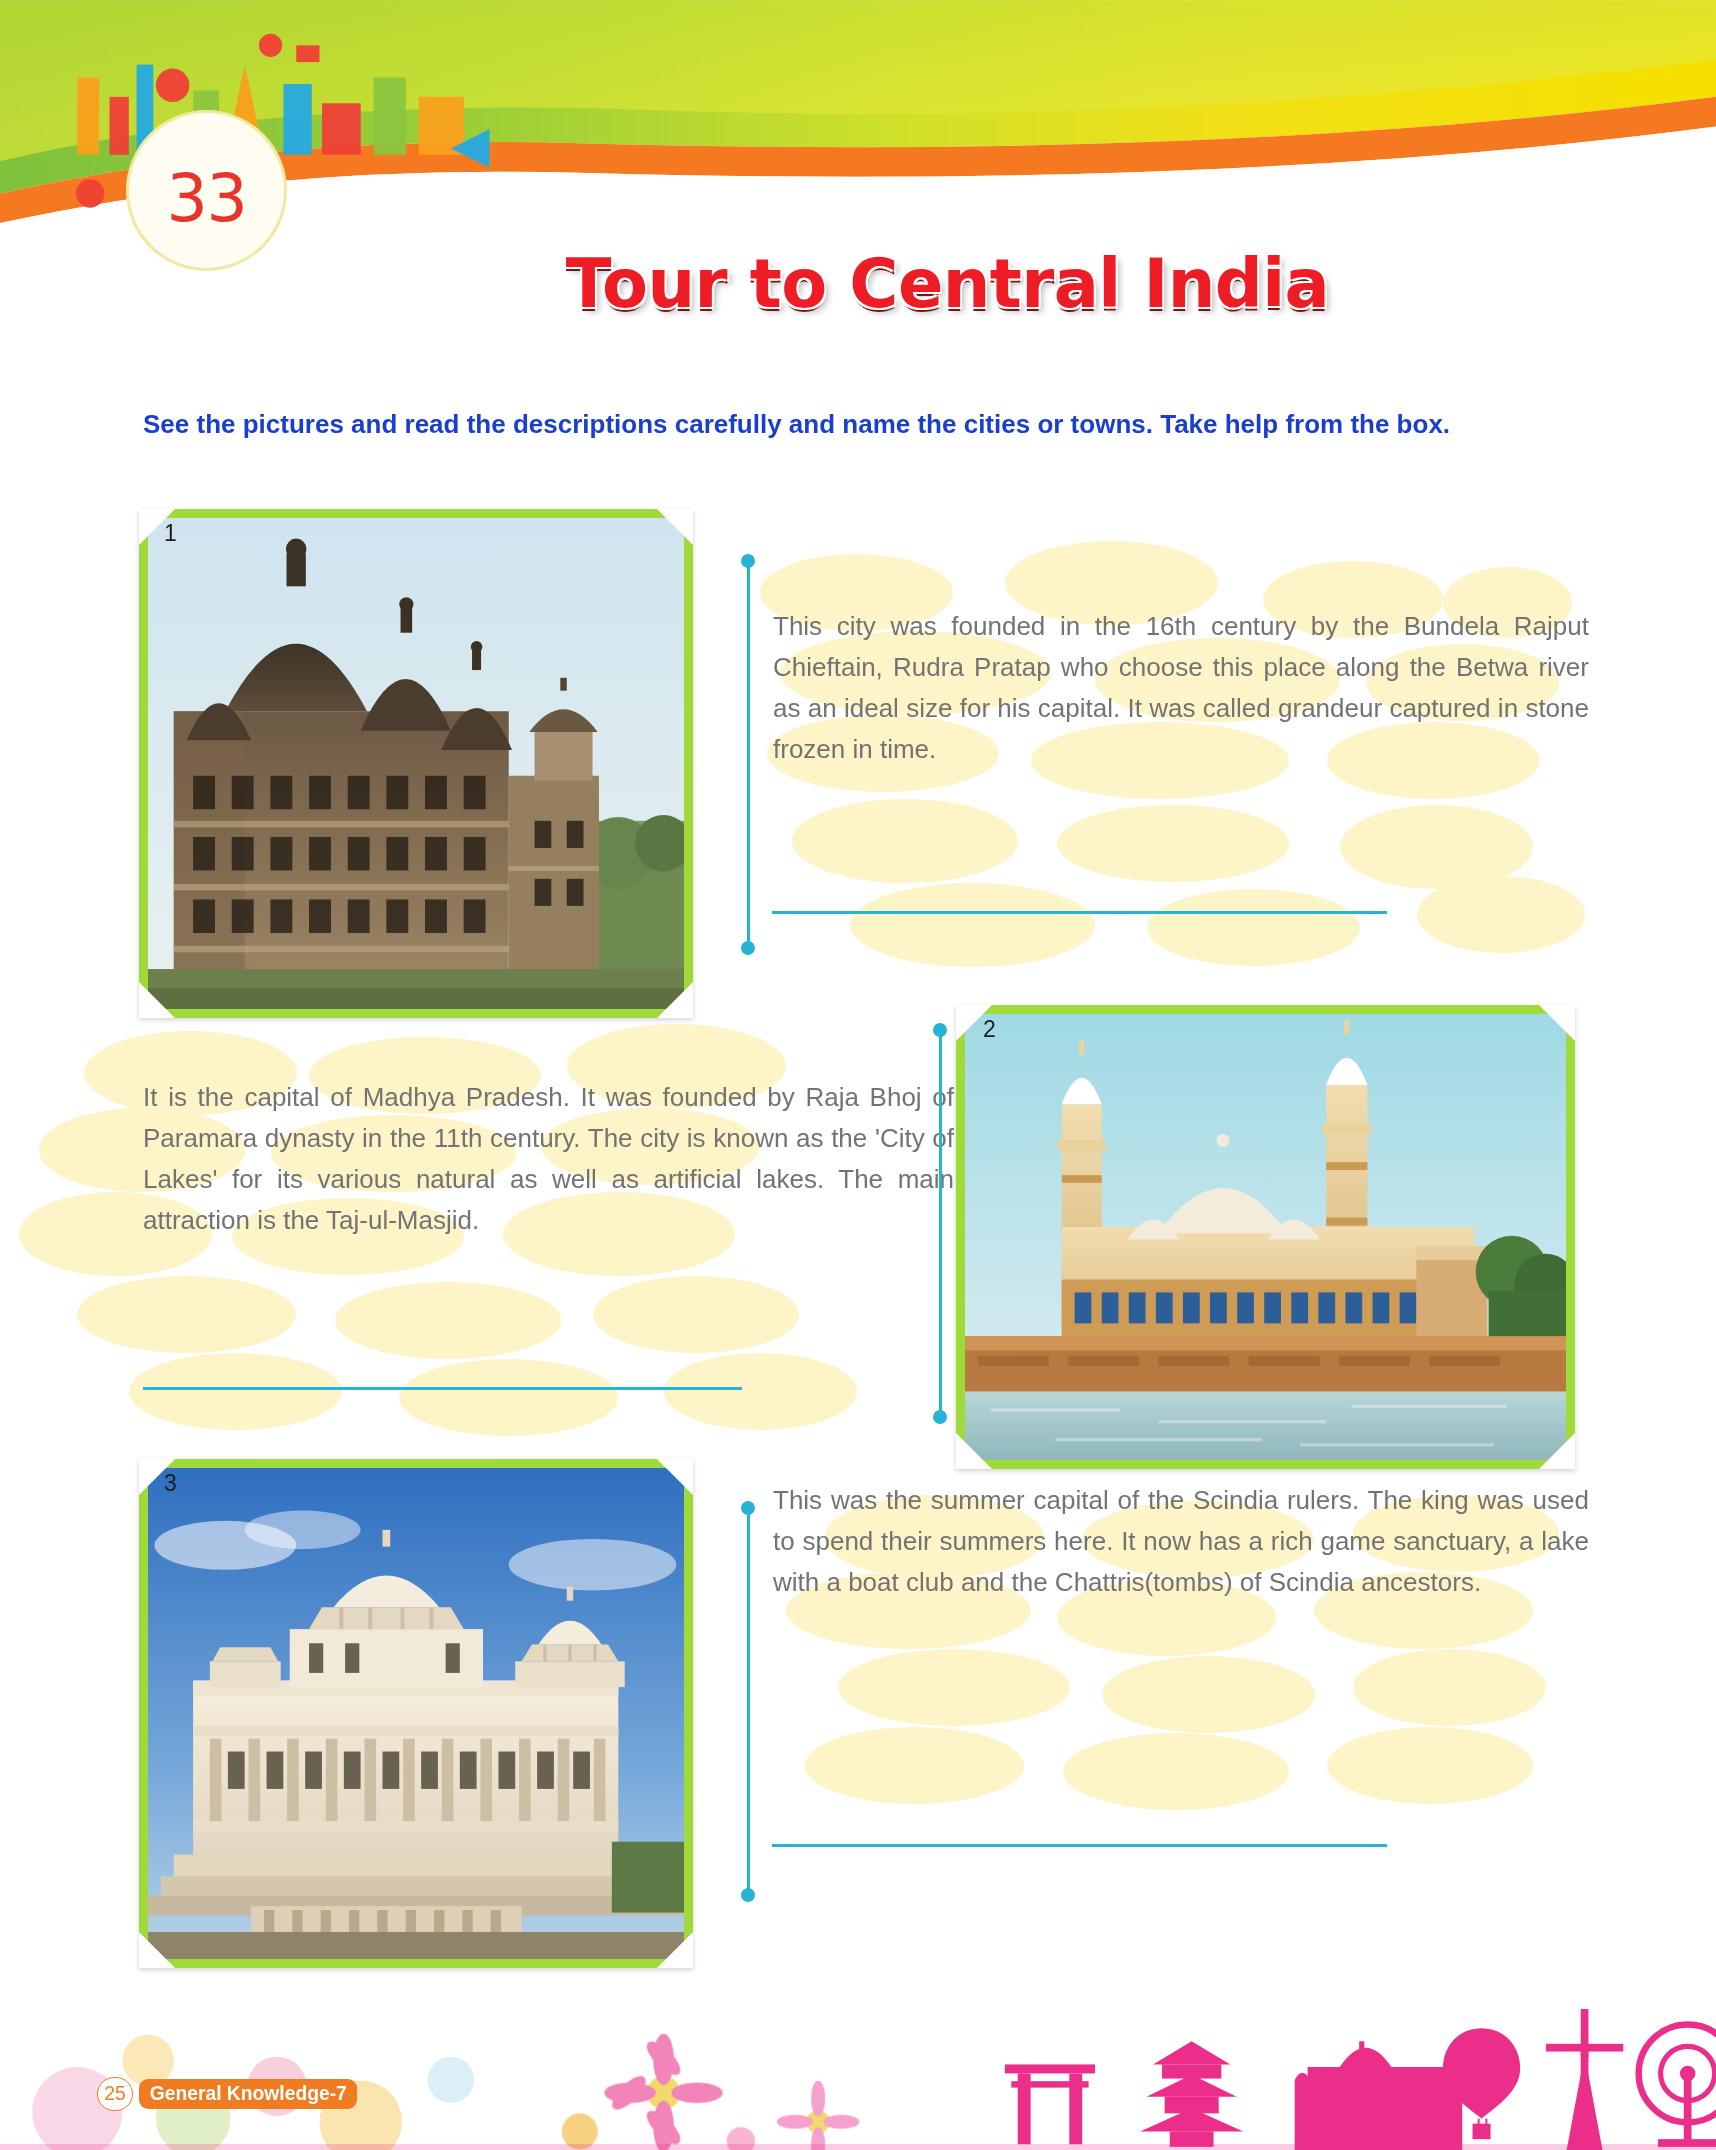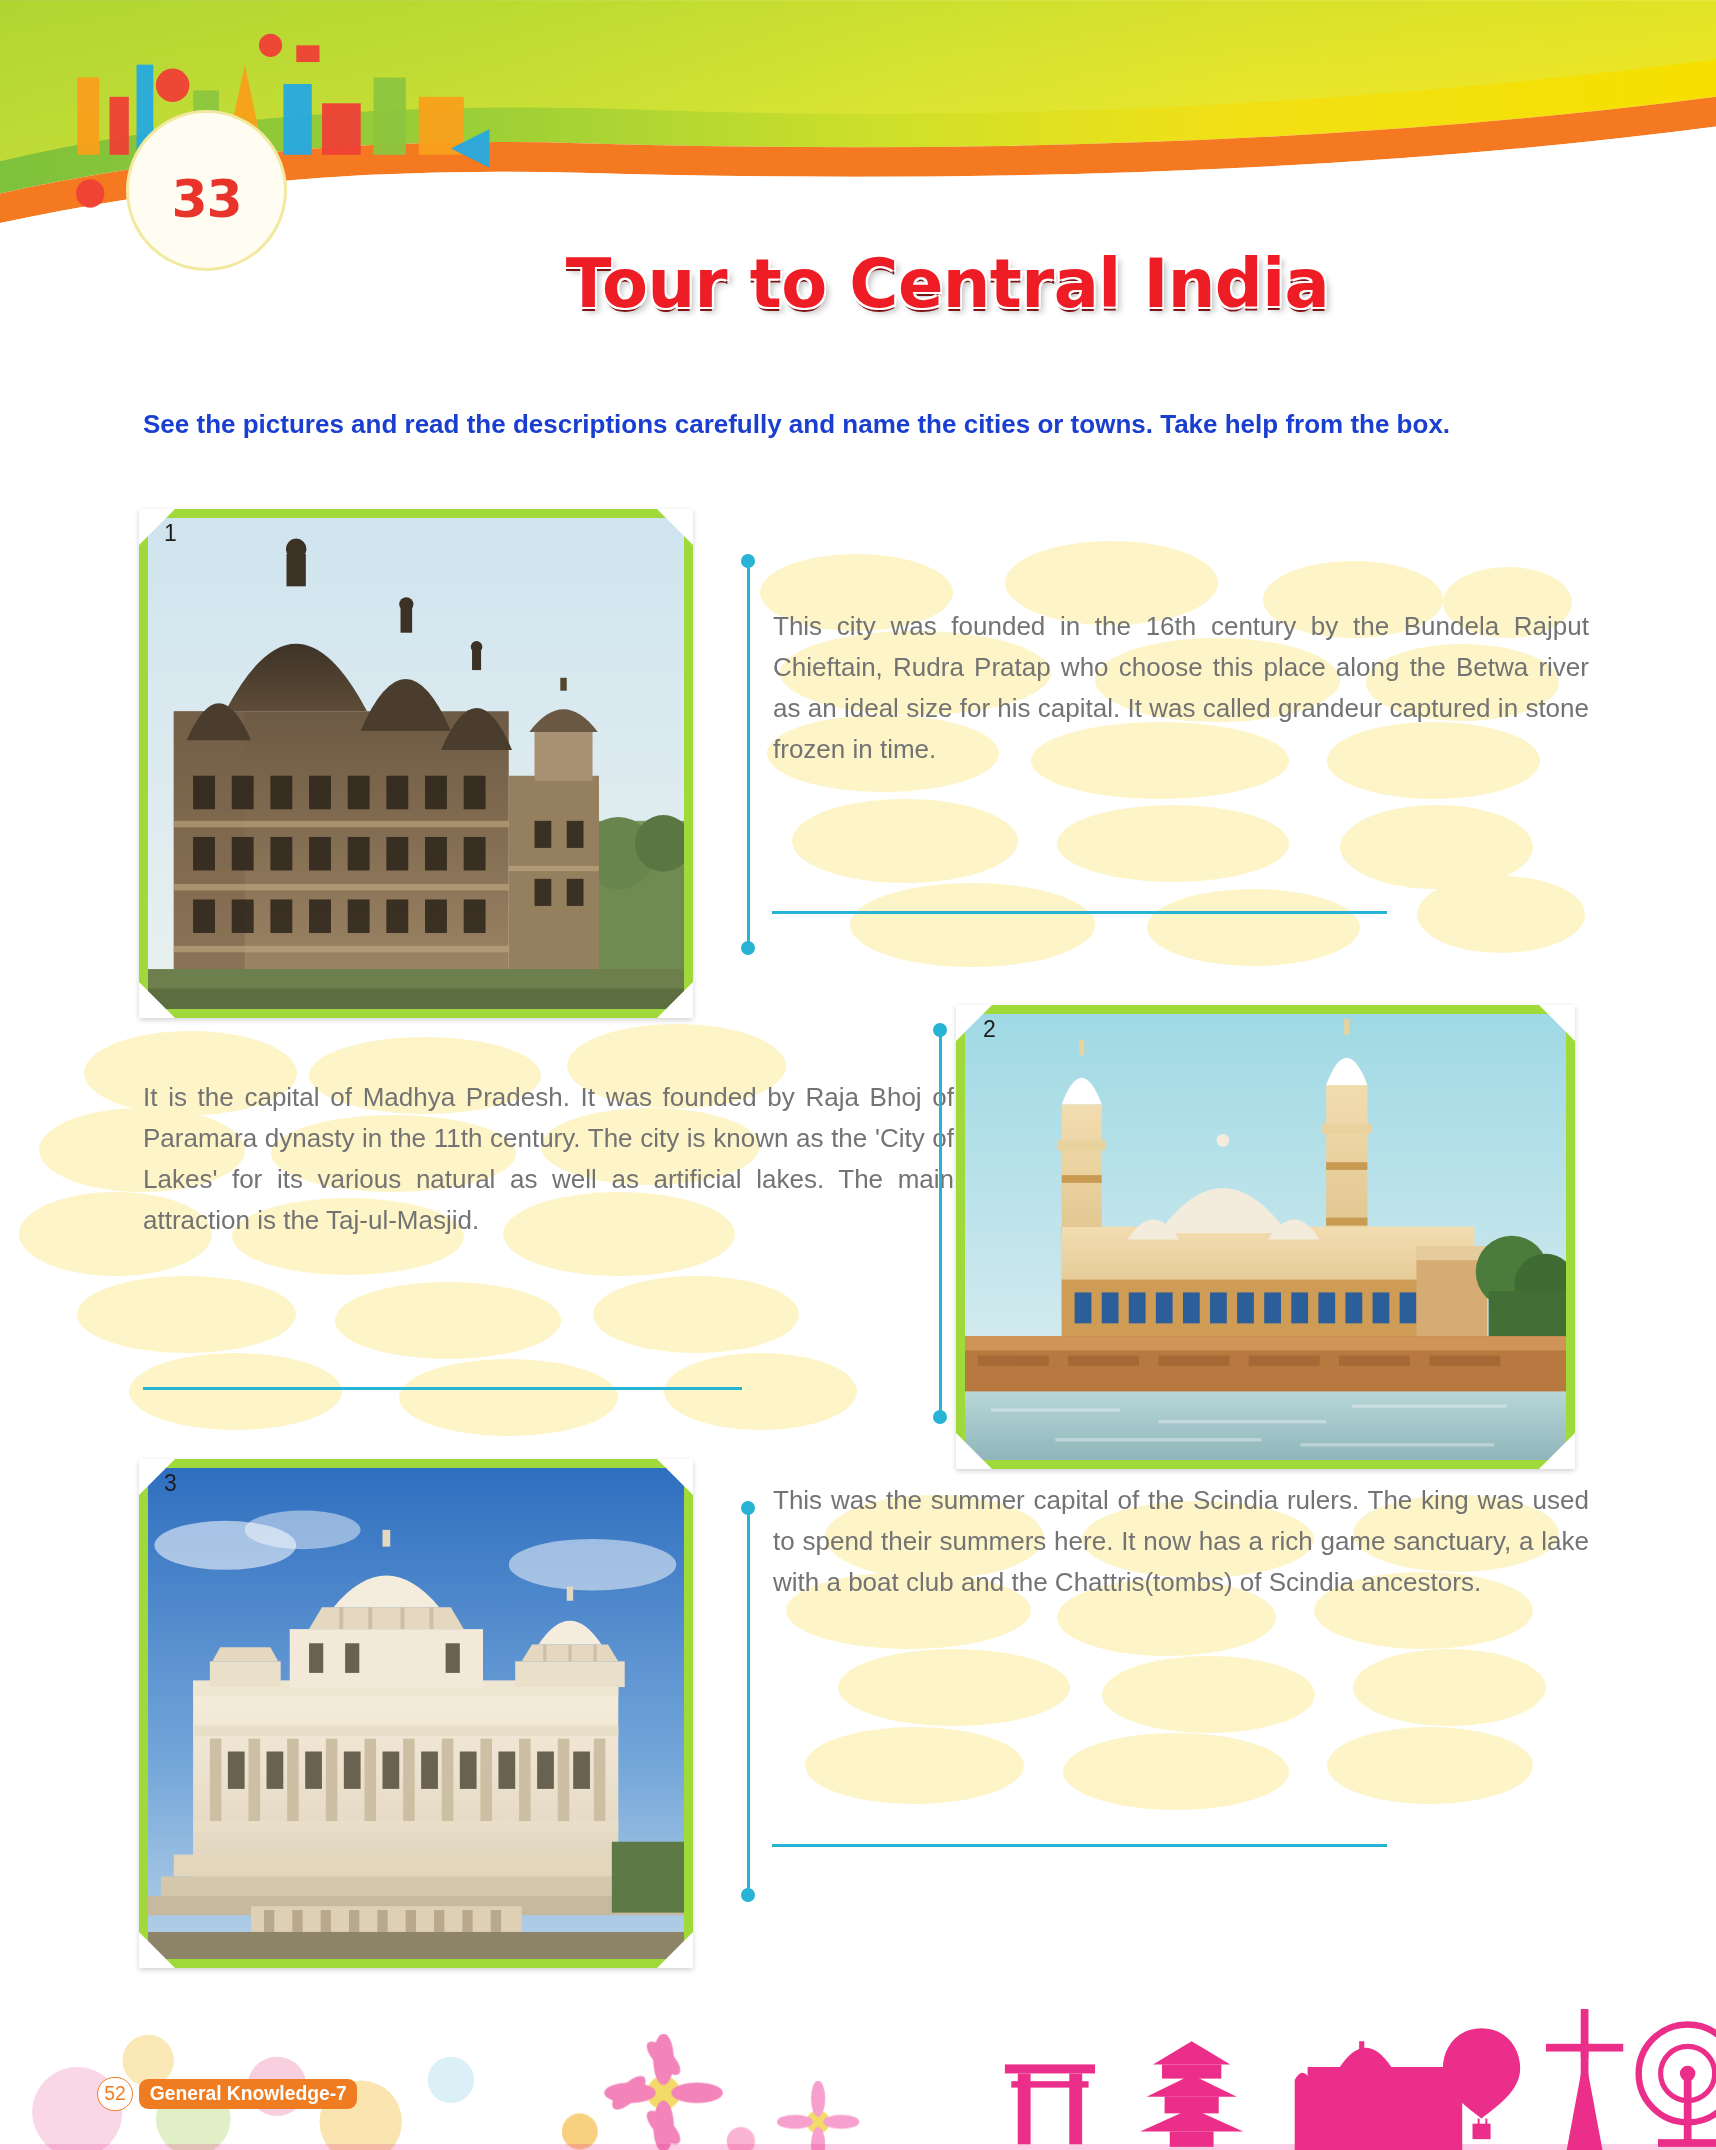--- a/index.html
+++ b/index.html
@@ -49,22 +49,22 @@
     border-radius: 50%;
     background: #fffdf2;
     border: 3.9px solid #f2e9a0;
     display: flex;
     align-items: center;
     justify-content: center;
     z-index: 20;
   }
   #chapter-badge .num {
     font-family: "DejaVu Sans", sans-serif;
-    font-weight: bold;
-    font-size: 52px;
+    font-weight: normal;
+    font-size: 65px;
     color: #e8342a;
     line-height: 1;
     letter-spacing: -1.3px;
     margin-top: 16px;
   }
 
   
   #page-title {
     position: absolute;
     left: 445px;
@@ -720,18 +720,18 @@
           <rect x="54" y="80" width="12" height="110"></rect>
           <rect x="14" y="182" width="92" height="12"></rect>
         </g>
       </g>
 
       <rect x="0" y="250" width="2664" height="10" fill="#ec2e8b" opacity="0.25"></rect>
     </svg>
   </div>
 
   <div id="page-footer-tag">
-    <div class="pg">52</div>
+    <div class="pg">25</div>
     <div class="bookname">General Knowledge-7</div>
   </div>
 
 </div>
 
 
 </body></html>

